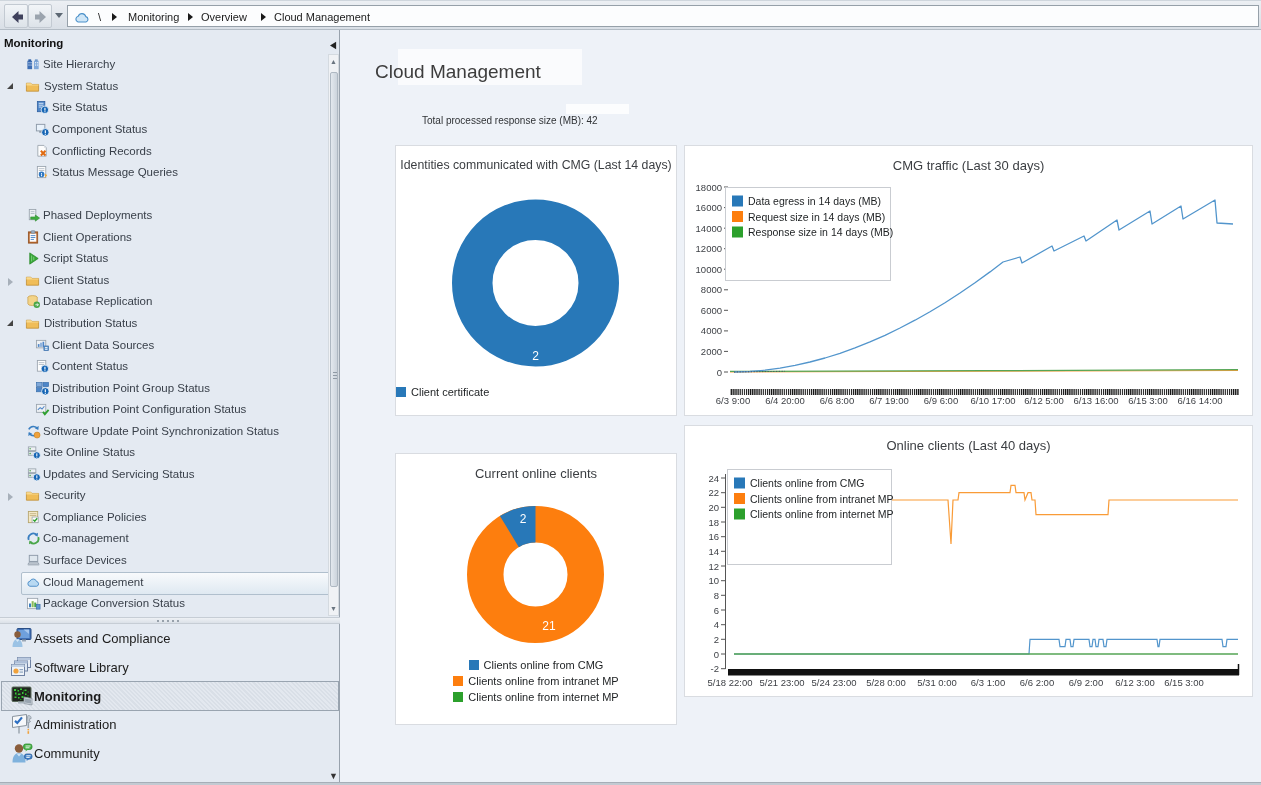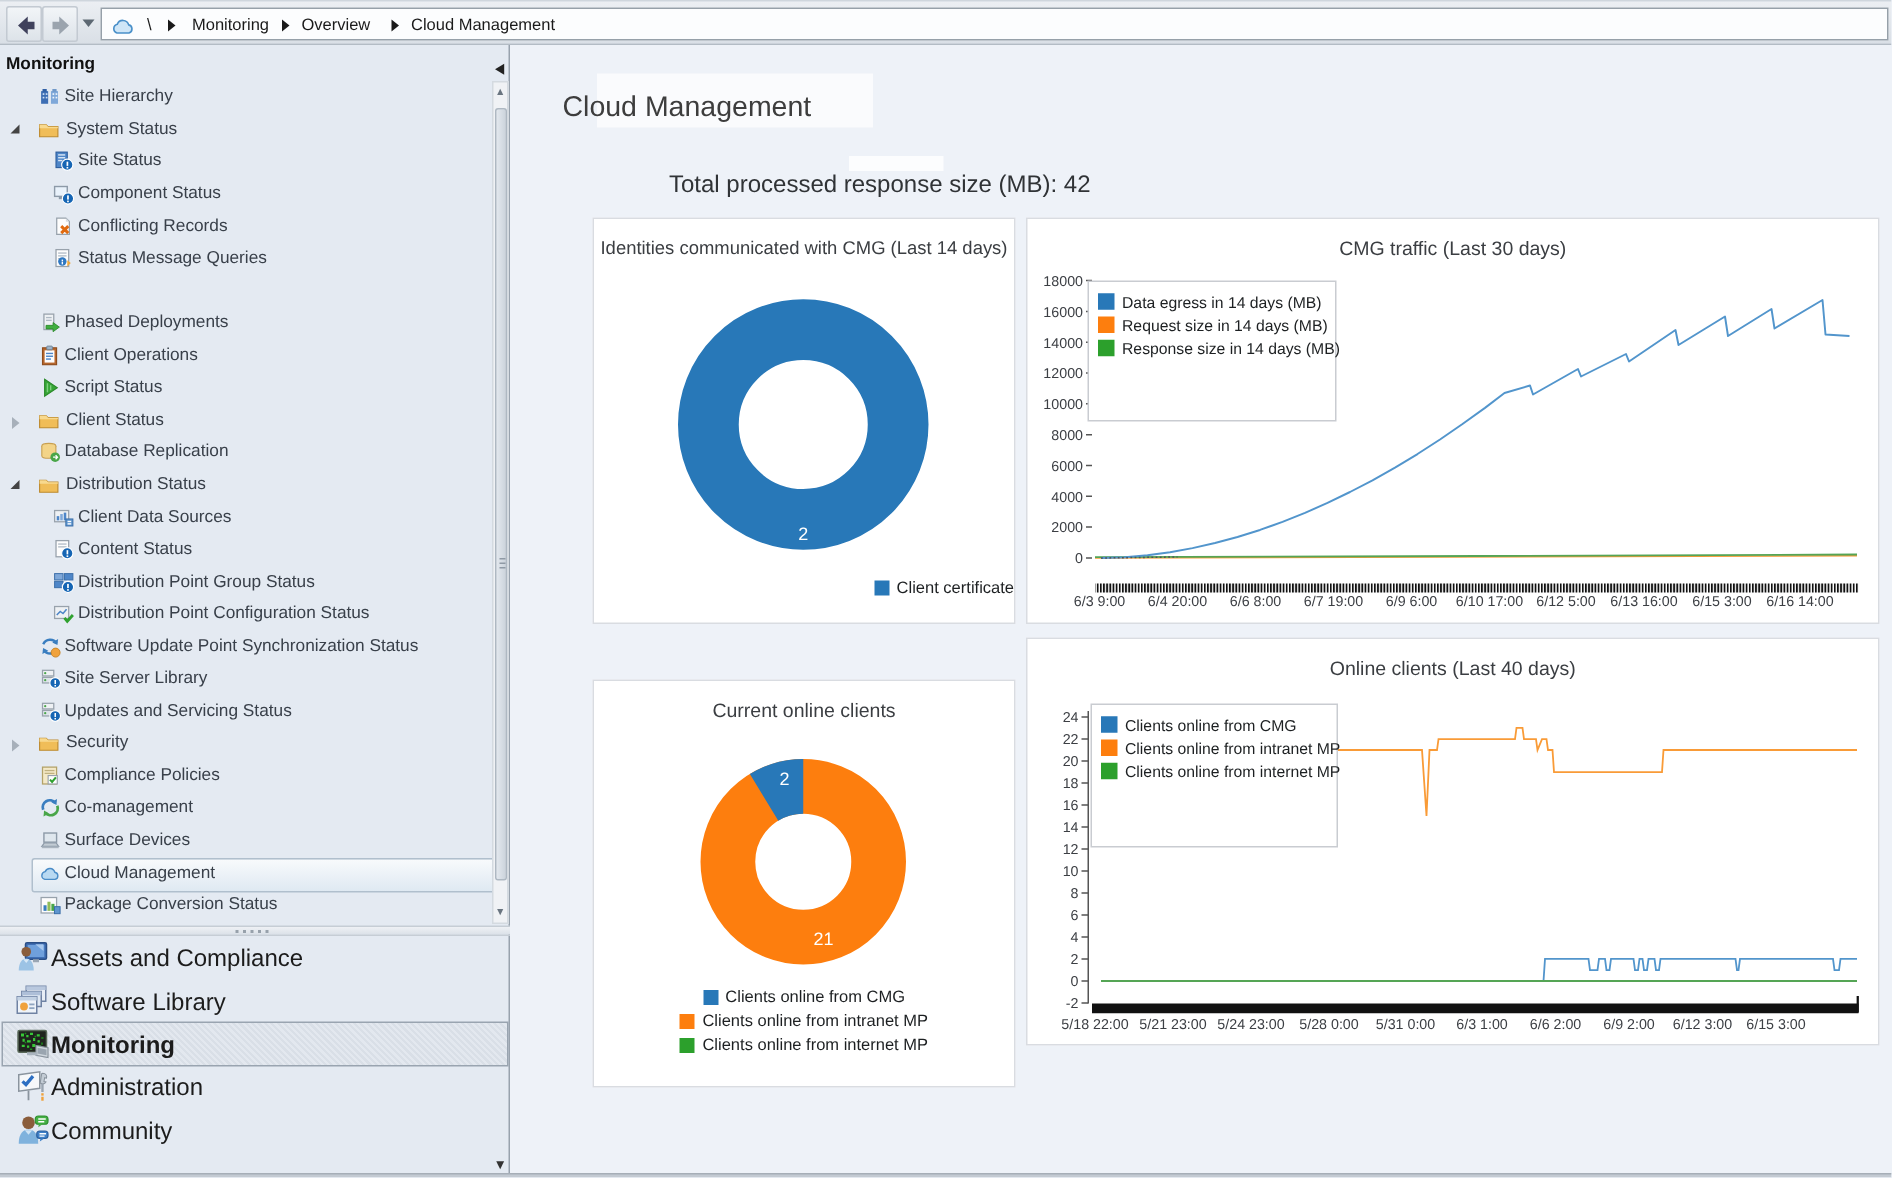--- a/index.html
+++ b/index.html
@@ -29,40 +29,40 @@
 .exp.open { width:0; height:0; border-left:6px solid transparent; border-bottom:6px solid #444; }
 .exp.closed { width:0; height:0; border-top:4px solid transparent; border-bottom:4px solid transparent; border-left:5px solid #a7b0ba; margin-top:1px; margin-left:1px; }
 .vscroll { position:absolute; left:328px; top:24px; width:11px; height:562px; background:#f0f2f5; border:1px solid #d4dae0; }
 .varr { position:absolute; left:0; width:9px; text-align:center; font-size:7px; color:#6a7580; }
 .vthumb { position:absolute; left:0.5px; top:17px; width:8px; height:515px; background:linear-gradient(90deg,#e3e8ee,#ccd4dc); border:1px solid #aeb8c2; border-radius:2px; }
 .vgrip { position:absolute; left:2px; top:299px; width:4px; height:1px; background:#8f9aa5; box-shadow:0 3px #8f9aa5, 0 6px #8f9aa5; }
 .splitter { position:absolute; left:0; top:587px; width:340px; height:7px; background:linear-gradient(#eef1f5,#dbe1e8); border-top:1px solid #c6cdd5; border-bottom:1px solid #c6cdd5; }
 .sgrip { position:absolute; left:157px; top:2px; width:2px; height:2px; background:#97a1ab; box-shadow:5px 0 #97a1ab, 10px 0 #97a1ab, 15px 0 #97a1ab, 20px 0 #97a1ab; }
 .nrow { position:absolute; left:0; width:340px; height:28.8px; }
 .nrow .ni { position:absolute; left:10px; top:2px; }
-.nrow .nl { position:absolute; left:34px; top:7px; font-size:16px; color:#1c1c1c; }
+.nrow .nl { position:absolute; left:34px; top:7px; font-size:13px; color:#1c1c1c; }
 .nrow.sel .nl { font-weight:bold; }
 .nrow.sel::before { content:""; position:absolute; left:1px; top:-1px; width:336px; height:28px;
   background:repeating-linear-gradient(45deg,#e3e8ef 0 1.5px,#d9dfe7 1.5px 3px); border:1px solid #99a4b0; }
 .dchev { position:absolute; left:329px; top:741px; font-size:9px; color:#333; }
 
 
 .content { position:absolute; left:341px; top:30px; width:920px; height:753px; background:#eef2f8; }
 .wbox1 { position:absolute; left:57px; top:19px; width:184px; height:36px; background:rgba(255,255,255,0.7); }
 .wbox2 { position:absolute; left:225px; top:74px; width:63px; height:10px; background:rgba(255,255,255,0.8); }
 .ctitle { position:absolute; left:34px; top:31px; font-size:19px; font-weight:300; color:#3d3d3d; }
-.csub { position:absolute; left:81px; top:85px; font-size:16px; color:#303336;margin-left:24px; }
+.csub { position:absolute; left:81px; top:85px; font-size:10px; color:#303336; }
 .panel { position:absolute; background:#fff; border:1px solid #d9dce1; }
 .p1 { left:54px; top:115px; width:282px; height:271px; }
 .p2 { left:343px; top:115px; width:569px; height:271px; }
 .p3 { left:54px; top:395px; width:282px; height:272px;margin-top:28px; }
 .p4 { left:343px; top:395px; width:569px; height:272px; }
 .ptitle { position:absolute; top:12px; width:100%; text-align:center; font-size:13px; color:#3b3e42; white-space:nowrap; }
 .p1 .ptitle { font-size:12.3px; }
-.leg1 { position:absolute; left:0; top:240px; width:100%; display:flex; justify-content:flex-end; align-items:center; gap:5px; font-size:11px; color:#1d2022; }
+.leg1 { position:absolute; left:0; top:240px; width:100%; display:flex; justify-content:flex-start; align-items:center; gap:5px; font-size:11px; color:#1d2022; }
 .leg3 { position:absolute; left:0; top:203px; width:100%; display:flex; flex-direction:column; align-items:center; font-size:11px; color:#1d2022; }
 .leg3 .lr { display:flex; align-items:center; gap:5px; height:16px; }
 .sq { width:10px; height:10px; display:inline-block; }
 .bstrip { position:absolute; left:0; top:782px; width:1261px; height:3px; background:#c3cad2; border-top:1px solid #a6aeb7; }
 svg { display:block; }
 </style></head>
 <body>
 <svg width="0" height="0" style="position:absolute">
 <defs>
 <symbol id="i-hier" viewBox="0 0 16 16">
@@ -415,21 +415,21 @@
       <div class="trow" style="top:390.7px">
         <svg class="ti" style="left:26px" width="15" height="15" viewBox="0 0 16 16">
           <use href="#i-supsync"></use>
         </svg>
         <span class="tl" style="left:43px">Software Update Point Synchronization Status</span>
       </div>
       <div class="trow" style="top:412.2px">
         <svg class="ti" style="left:26px" width="15" height="15" viewBox="0 0 16 16">
           <use href="#i-sitesrv"></use>
         </svg>
-        <span class="tl" style="left:43px">Site Server Library</span>
+        <span class="tl" style="left:43px">Site Online Status</span>
       </div>
       <div class="trow" style="top:433.8px">
         <svg class="ti" style="left:26px" width="15" height="15" viewBox="0 0 16 16">
           <use href="#i-sitesrv"></use>
         </svg>
         <span class="tl" style="left:43px">Updates and Servicing Status</span>
       </div>
       <div class="trow" style="top:455.3px">
         <span class="exp closed"></span>
         <svg class="ti" style="left:25px" width="15" height="15" viewBox="0 0 16 16">

